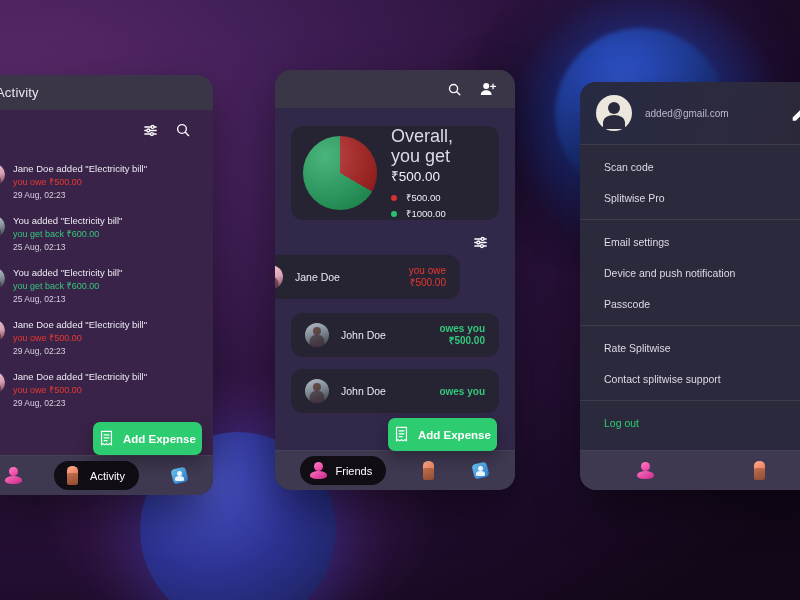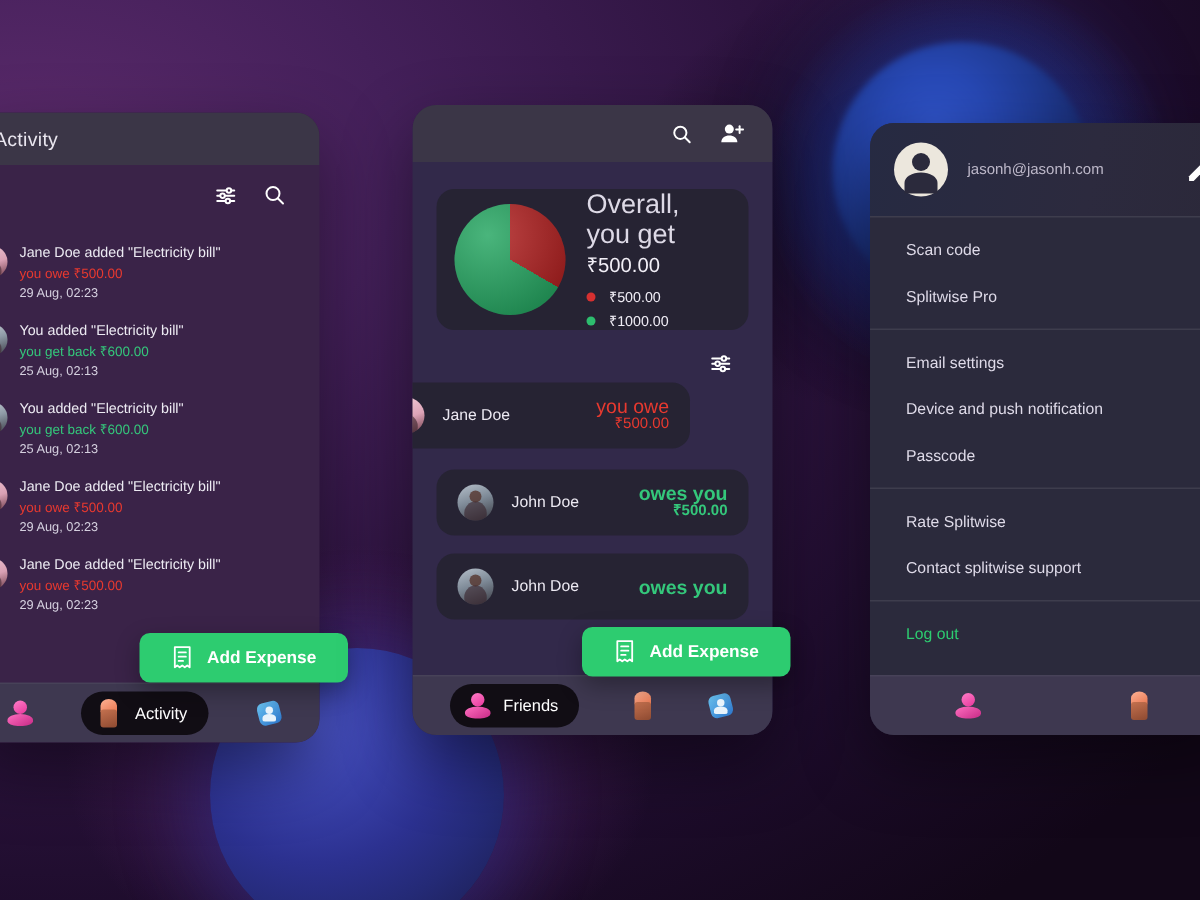--- a/index.html
+++ b/index.html
@@ -97,21 +97,21 @@
   .act-t2.owe{ color:#e8392f; }
   .act-t2.back{ color:#34c77b; }
   .act-t3{ color:#d5d0df; font-size:8.5px; line-height:13px; }
 
   
   .fab{
     position:absolute;
     display:flex; align-items:center; gap:9px;
     background:#2dcc70;
     border-radius:7px;
-    padding:8px 21px;
+    padding:8px 6px;
     cursor:pointer;
     box-shadow:0 6px 16px rgba(0,0,0,.32);
   }
   .fab-label{ color:#fff; font-size:11.5px; font-weight:bold; white-space:nowrap; }
   #fab-activity{ left:93px; top:422px; }
   #fab-friends{ left:388px; top:418px; }
 
   
   .botnav{
     flex:0 0 auto; height:40px;
@@ -187,21 +187,21 @@
   #fr-card-2{ left:16px; top:118px; width:208px; height:44px; }
   .fr-av{ width:24px; height:24px; border-radius:50%; flex:0 0 auto; overflow:hidden; position:relative; }
   .fr-av.jane{ background:linear-gradient(160deg,#f6d2de 0%,#dda4b8 55%,#6d3b48 100%); }
   .fr-av.john{ background:linear-gradient(160deg,#b6c0cb 0%,#7f8b98 45%,#3a3b44 100%); }
   .fr-av::before{ content:""; position:absolute; left:50%; top:18%; width:8px; height:8px;
       border-radius:50%; transform:translateX(-50%); background:rgba(85,52,45,.8); }
   .fr-av::after{ content:""; position:absolute; left:50%; top:52%; width:15px; height:15px;
       border-radius:50% 50% 42% 42%; transform:translate(-50%,-4%); background:rgba(55,33,42,.6); }
   .fr-name{ color:#ece9f2; font-size:10.5px; margin-left:12px; flex:1; }
   .fr-amt{ text-align:right; }
-  .fr-amt .lbl{ font-size:13px; line-height:11px; display:block; }
+  .fr-amt .lbl{ font-size:10px; line-height:11px; display:block; }
   .fr-amt .val{ font-size:10px; line-height:13px; display:block; }
   .fr-amt.owe .lbl,.fr-amt.owe .val{ color:#e8392f; }
   .fr-amt.owed .lbl,.fr-amt.owed .val{ color:#34c77b;font-weight:bold; }
 
   
   #panel-profile{ left:580px; top:82px; width:245px; height:408px; background:#2b2a3c; }
   .prof-head{
     height:62px; display:flex; align-items:center; padding:0 16px; gap:13px;
     background:linear-gradient(100deg,#262a42 0%,#2c2a3e 60%,#2b2839 100%);
   }
@@ -471,21 +471,21 @@
 </div>
 
 <div class="panel" id="panel-profile">
 
   <div class="prof-head">
     <span class="prof-av">
         <i class="h"></i>
         <i class="b"></i>
       </span>
     <span class="prof-txt">
-      <span class="prof-mail" style="display:block">jasonh@jasonh.com</span>
+      <span class="prof-mail" style="display:block">added@gmail.com</span>
     </span>
     <span class="icon-btn">
       <svg width="19" height="19" viewBox="0 0 24 24" fill="#ffffff">
         <path d="M3.4 17.1 14.9 5.6l3.9 3.9L7.3 21H3.4z"></path>
         <path d="M16.3 4.2 18.1 2.4a1.6 1.6 0 0 1 2.3 0l1.6 1.6a1.6 1.6 0 0 1 0 2.3l-1.8 1.8z"></path>
       </svg>
     </span>
   </div>
 
   <div class="menu">

